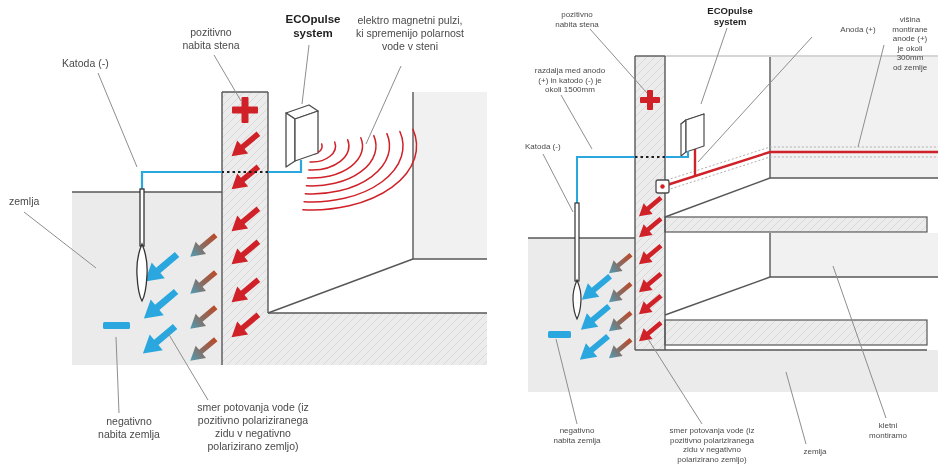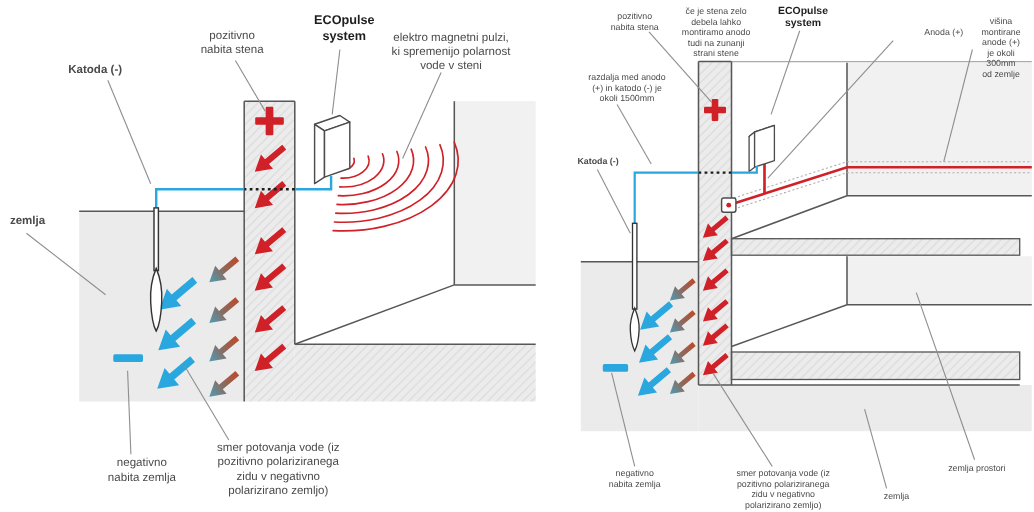--- a/index.html
+++ b/index.html
@@ -1,21 +1,21 @@
 <!DOCTYPE html>
 <html><head>
 <meta charset="utf-8">
 <style>
   html,body{margin:0;padding:0;background:#fff;}
   .canvas{position:relative;width:940px;height:465px;background:#ffffff;
           font-family:"Liberation Sans",sans-serif;overflow:hidden;}
   .canvas svg{position:absolute;left:0;top:0;}
   .lbl{position:absolute;color:#4a4a4a;white-space:pre-line;text-align:center;
        transform:translateX(-50%);font-size:10.5px;line-height:13px;}
-  .lbl.la{transform:none;text-align:center;font-weight:bold;}
+  .lbl.la{transform:none;text-align:center;}
   .lbl.bold{font-weight:bold;color:#1e1e1e;font-size:11.5px;line-height:14px;}
   .lbl.sm{font-size:8px;line-height:9.5px;}
   .lbl.sm.bold{font-size:9.5px;line-height:11px;}
 </style>
 </head>
 <body>
 
 <div class="canvas">
 
 <svg width="940" height="465" viewBox="0 0 940 465">
@@ -211,50 +211,45 @@
       <line x1="886" y1="418" x2="833" y2="266"></line>
     </g>
   </g>
 </svg>
 
 <div class="lbl la" style="left:62px;top:57px">Katoda (-)</div>
 <div class="lbl" style="left:211px;top:26px">pozitivno
 nabita stena</div>
 <div class="lbl bold" style="left:313px;top:12px">ECOpulse
 system</div>
-<div class="lbl" style="left:410px;top:28px">elektro magnetni pulzi,
+<div class="lbl" style="left:410px;top:14px">elektro magnetni pulzi,
 ki spremenijo polarnost
 vode v steni</div>
 <div class="lbl la" style="left:9px;top:195px">zemlja</div>
 <div class="lbl" style="left:129px;top:415px">negativno
 nabita zemlja</div>
 <div class="lbl" style="left:253px;top:401px">smer potovanja vode (iz
 pozitivno polariziranega
 zidu v negativno
 polarizirano zemljo)</div>
 
 <div class="lbl sm" style="left:577px;top:10px">pozitivno
 nabita stena</div>
-<div class="lbl sm" style="left:651px;top:6px">če je stena zelo
-debela lahko
-montiramo anodo
-tudi na zunanji
-strani stene</div>
 <div class="lbl sm bold" style="left:730px;top:5px">ECOpulse
 system</div>
 <div class="lbl sm" style="left:858px;top:25px">Anoda (+)</div>
 <div class="lbl sm" style="left:910px;top:15px">višina montirane
 anode (+) je okoli
 300mm od zemlje</div>
 <div class="lbl sm" style="left:570px;top:66px">razdalja med anodo
 (+) in katodo (-) je
 okoli 1500mm</div>
 <div class="lbl sm la" style="left:525px;top:142px">Katoda (-)</div>
 <div class="lbl sm" style="left:577px;top:426px">negativno
 nabita zemlja</div>
 <div class="lbl sm" style="left:712px;top:426px">smer potovanja vode (iz
 pozitivno polariziranega
 zidu v negativno
 polarizirano zemljo)</div>
 <div class="lbl sm" style="left:815px;top:447px">zemlja</div>
-<div class="lbl sm" style="left:888px;top:421px">zemlja prostori</div>
+<div class="lbl sm" style="left:888px;top:421px">kletni montiramo</div>
 
 </div>
 
 </body></html>

